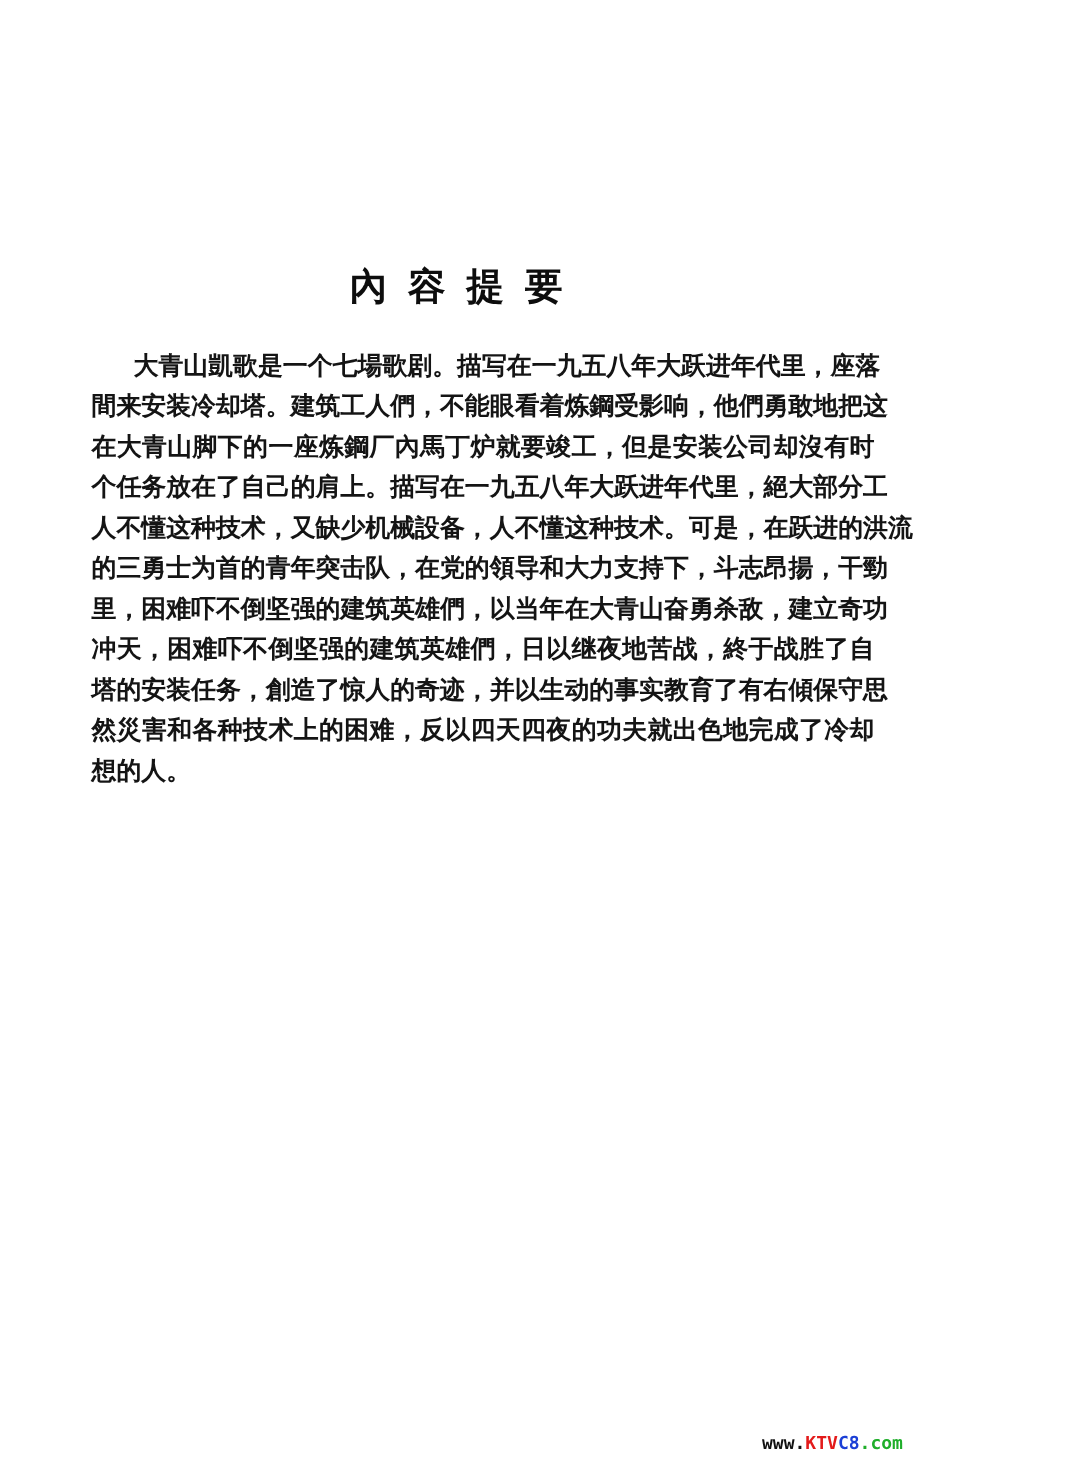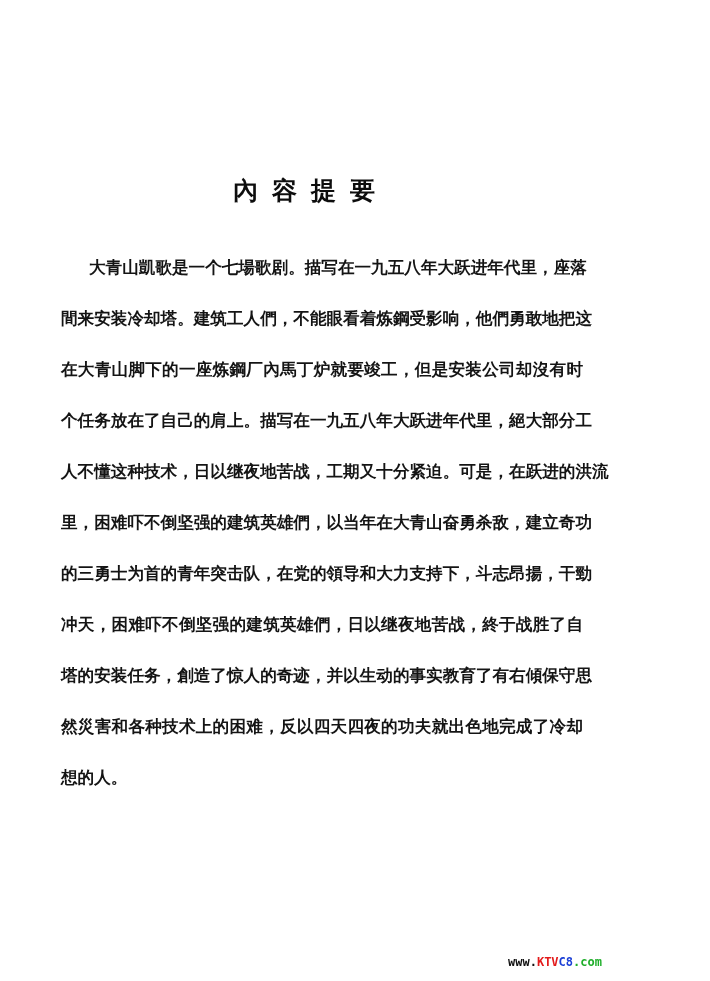--- a/index.html
+++ b/index.html
@@ -42,21 +42,20 @@
     }
     .line {
       height: 27px;
       line-height: 27px;
       font-size: 16.6px;
       font-weight: bold;
       white-space: nowrap;
       color: #141414;
       text-align: justify;
       text-align-last: justify;
-      margin-top: 24px;
     }
     .line.first {
       padding-left: 28px;
     }
     .line.last {
       text-align-last: left;
     }
     .watermark {
       position: absolute;
       left: 508px;
@@ -76,23 +75,23 @@
 <body>
 
 <div class="page">
   <div class="title">內容提要</div>
 
   <div class="body-text">
     <div class="line first">大青山凱歌是一个七場歌剧。描写在一九五八年大跃进年代里，座落</div>
     <div class="line">間来安装冷却塔。建筑工人們，不能眼看着炼鋼受影响，他們勇敢地把这</div>
     <div class="line">在大青山脚下的一座炼鋼厂內馬丁炉就要竣工，但是安装公司却沒有时</div>
     <div class="line">个任务放在了自己的肩上。描写在一九五八年大跃进年代里，絕大部分工</div>
-    <div class="line">人不懂这种技术，日以继夜地苦战，工期又十分紧迫。可是，在跃进的洪流</div>
+    <div class="line">人不懂这种技术，又缺少机械設备，人不懂这种技术。可是，在跃进的洪流</div>
+    <div class="line">的三勇士为首的青年突击队，在党的領导和大力支持下，斗志昂揚，干勁</div>
     <div class="line">里，困难吓不倒坚强的建筑英雄們，以当年在大青山奋勇杀敌，建立奇功</div>
-    <div class="line">的三勇士为首的青年突击队，在党的領导和大力支持下，斗志昂揚，干勁</div>
     <div class="line">冲天，困难吓不倒坚强的建筑英雄們，日以继夜地苦战，終于战胜了自</div>
     <div class="line">塔的安装任务，創造了惊人的奇迹，并以生动的事实教育了有右傾保守思</div>
     <div class="line">然災害和各种技术上的困难，反以四天四夜的功夫就出色地完成了冷却</div>
     <div class="line last">想的人。</div>
   </div>
 
   <div class="watermark">
     <span class="wm-www">www.</span><span class="wm-ktv">KTV</span><span class="wm-c8">C8</span><span class="wm-com">.com</span>
   </div>
 </div>

